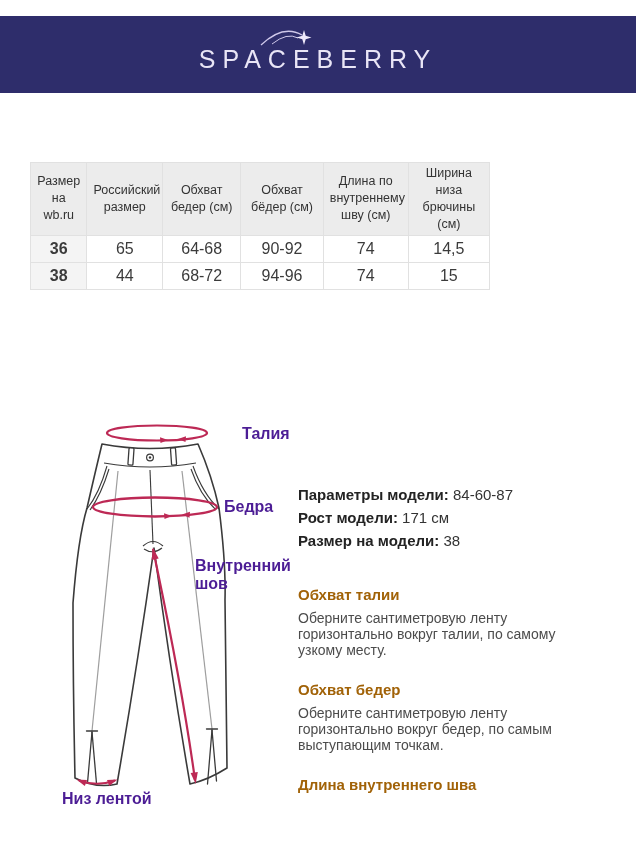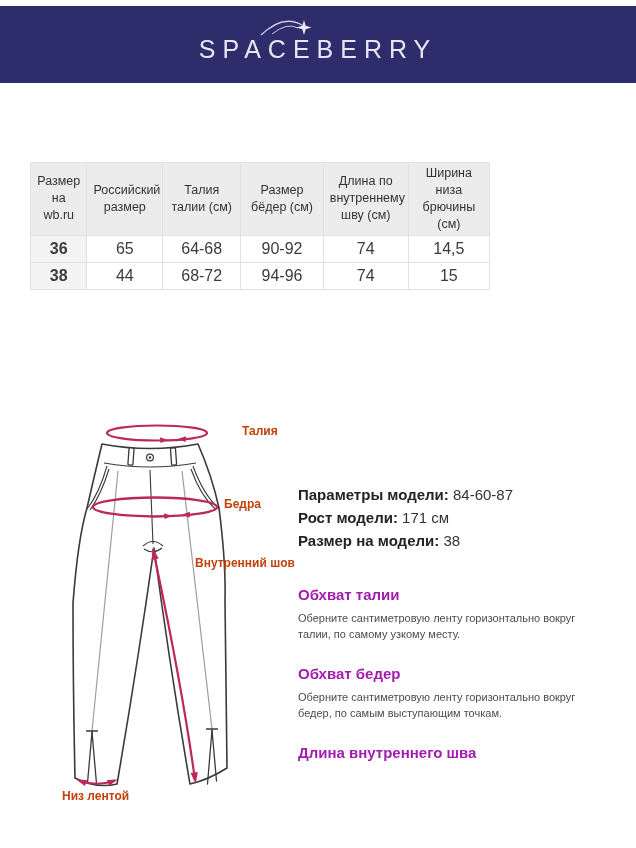--- a/index.html
+++ b/index.html
@@ -7,21 +7,21 @@
   body {
     position:relative;
     background:#ffffff;
     font-family:"Liberation Sans","DejaVu Sans",sans-serif;
     color:#2f2f2f;
     overflow:hidden;
   }
 
   
   .brand-header {
-    position:absolute; left:0; top:6px; width:636px; height:77px;
+    position:absolute; left:0; top:16px; width:636px; height:77px;
     background:#2e2d6b;
     display:flex; align-items:center; justify-content:center;
   }
   .brand-logo {
     position:relative;
     color:#e9e5f6;
     font-size:25px;
     letter-spacing:7px;
     font-weight:400;
     padding-top:10px;
@@ -57,38 +57,38 @@
   }
   .size-table tbody td.col-wb {
     background:#f4f4f4;
     font-weight:700;
   }
 
   
   .pants-svg { position:absolute; left:40px; top:418px; width:250px; height:400px; pointer-events:none; }
   .diagram-label {
     position:absolute;
-    font-size:12px; font-weight:600; color:#c2410c;
+    font-size:16px; font-weight:600; color:#4c1d95;
     line-height:1.15;
   }
   .label-waist  { left:242px; top:425px; }
   .label-hips   { left:224px; top:498px; }
   .label-inseam { left:195px; top:557px; width:104px; }
   .label-hem    { left:62px;  top:790px; }
 
   
   .info-column { position:absolute; left:298px; top:443px; width:302px;margin-top:40px; }
   .model-info-row { font-size:15px; line-height:23px; color:#232323; }
   .model-info-row .mi-label { font-weight:700; }
   .model-info-row .mi-value { font-weight:400; color:#333333; }
 
   .guide-section-1 { margin-top:33px; }
   .guide-section-2, .guide-section-3 { margin-top:22px; }
-  .guide-title { font-size:15px; font-weight:700; color:#a21caf; line-height:20px; }
-  .guide-text  { margin-top:5px; font-size:11px; line-height:16px; color:#4c4c4c; }
+  .guide-title { font-size:15px; font-weight:700; color:#a16207; line-height:20px; }
+  .guide-text  { margin-top:5px; font-size:14px; line-height:16px; color:#4c4c4c; }
 </style>
 </head>
 <body>
 
 <header class="brand-header">
   <div class="brand-logo">
     <svg class="logo-star" viewBox="0 0 58 32">
       <path d="M4,24 Q26,3 45,14" fill="none" stroke="#cfc8ea" stroke-width="1.3"></path>
       <path d="M15,23 Q30,11 41,17" fill="none" stroke="#cfc8ea" stroke-width="1"></path>
       <polygon points="47,9 48.7,14.8 54.5,16.5 48.7,18.2 47,24 45.3,18.2 39.5,16.5 45.3,14.8" fill="#efeafb"></polygon>
@@ -103,22 +103,22 @@
       <col style="width:16.5%">
       <col style="width:17%">
     <col style="width:18%">
       <col style="width:18.5%">
       <col style="width:17.7%">
   </colgroup>
   <thead>
     <tr>
       <th>Размер на wb.ru</th>
       <th>Российский размер</th>
-      <th>Талия талии (см)</th>
-      <th>Размер бёдер (см)</th>
+      <th>Обхват бедер (см)</th>
+      <th>Обхват бёдер (см)</th>
       <th>Длина по внутреннему шву (см)</th>
       <th>Ширина низа брючины (см)</th>
     </tr>
   </thead>
   <tbody>
     <tr>
       <td class="col-wb">36</td>
       <td>65</td>
       <td>64-68</td>
       <td>90-92</td>

